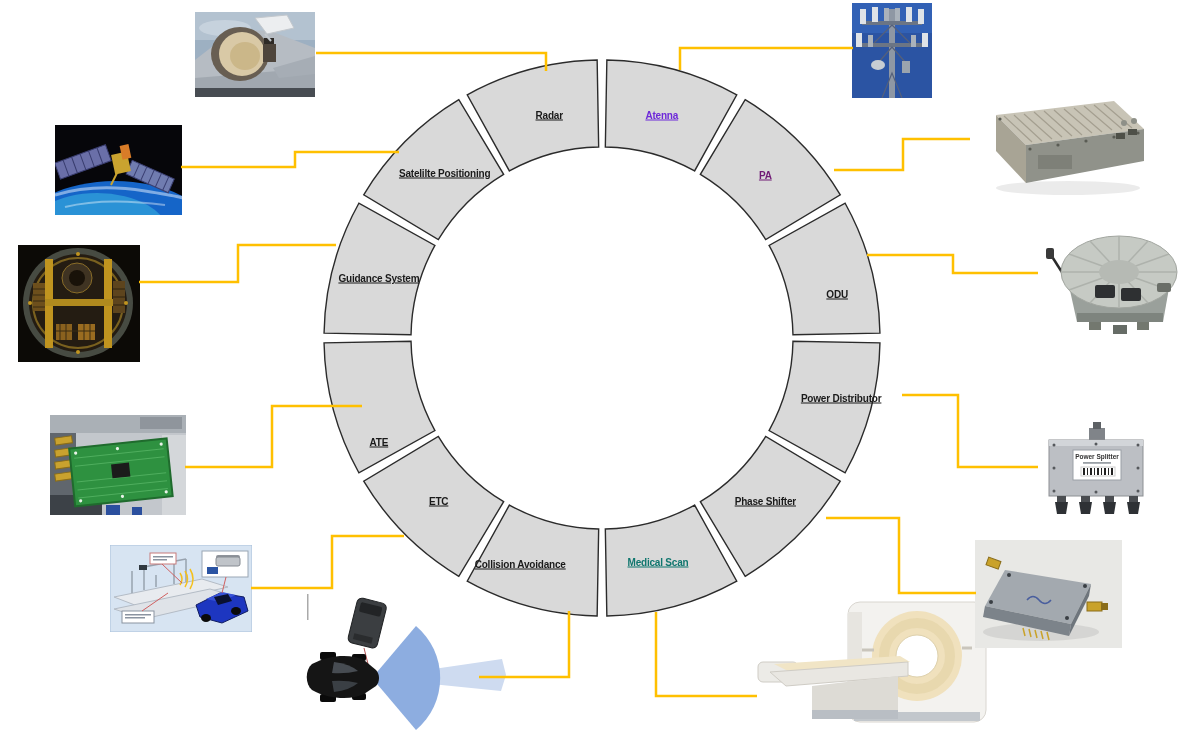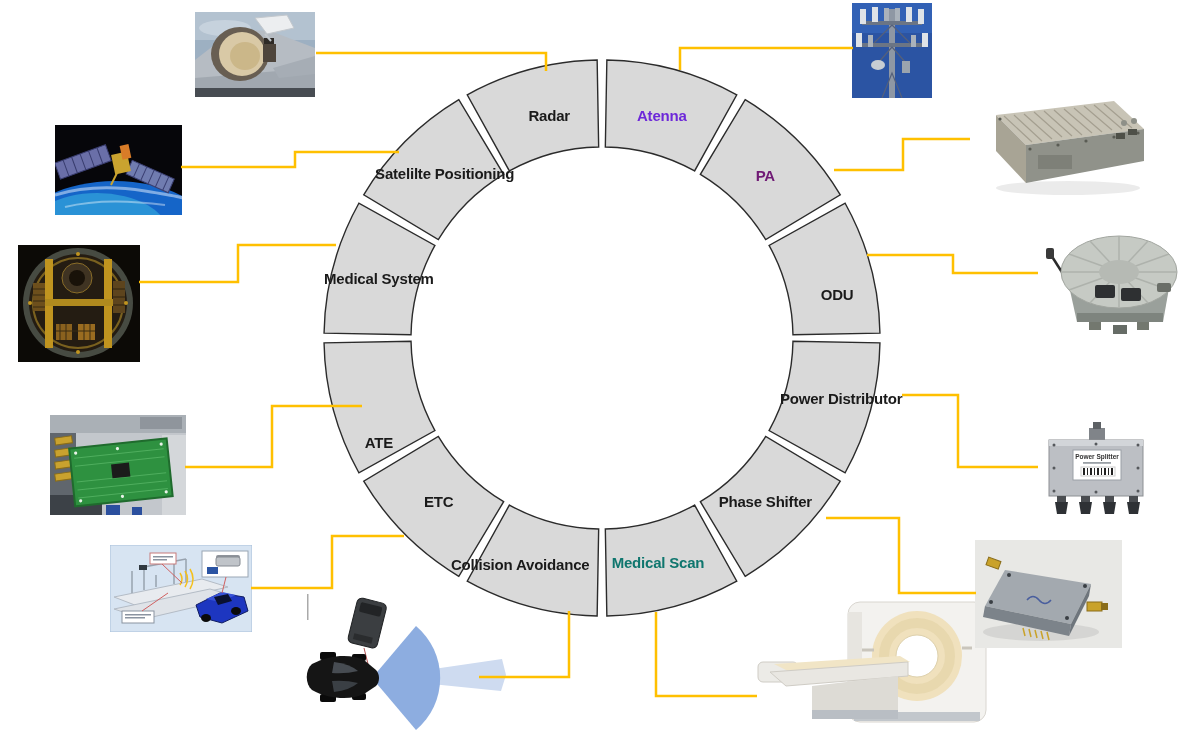--- a/index.html
+++ b/index.html
@@ -1,20 +1,20 @@
 <!DOCTYPE html>
 <html><head>
 <meta charset="utf-8">
 <style>
   html,body{margin:0;padding:0;background:#fff;}
   #stage{position:relative;width:1184px;height:737px;background:#fff;overflow:hidden;
          font-family:"Liberation Sans",sans-serif;}
   #ring-svg{position:absolute;left:0;top:0;z-index:2;}
   .seg-label{position:absolute;transform:translate(-50%,-50%);white-space:nowrap;
-             font-weight:bold;font-size:15px;color:#1a1a1a;z-index:4;letter-spacing:-0.2px;}
+             font-weight:bold;font-size:10px;color:#1a1a1a;z-index:4;letter-spacing:-0.2px;text-decoration:underline;}
   .center-title{position:absolute;left:600px;top:326px;transform:translate(-50%,-50%);
                 text-align:center;font-weight:bold;font-size:37px;line-height:1.28;z-index:3;
                 white-space:nowrap;}
   .photo{position:absolute;z-index:1;}
 </style>
 </head>
 <body>
 
 <div id="stage" style="background: rgb(255, 255, 255);">
 
@@ -49,21 +49,21 @@
   <div id="labels">
       <div class="seg-label" style="left: 661.787px; top: 114.871px; color: #6d28d9;">Atenna</div>
       <div class="seg-label" style="left: 765.342px; top: 174.658px; color: #701a75;">PA</div>
       <div class="seg-label" style="left: 837.129px; top: 278.213px; color: rgb(26, 26, 26); margin-top: 16px;">ODU</div>
       <div class="seg-label" style="left: 841.129px; top: 397.787px; color: rgb(26, 26, 26);">Power Distributor</div>
       <div class="seg-label" style="left: 765.342px; top: 501.342px; color: rgb(26, 26, 26);">Phase Shifter</div>
       <div class="seg-label" style="left: 658px; top: 562.129px; color: #0f766e;">Medical Scan</div>
       <div class="seg-label" style="left: 520.213px; top: 564.129px; color: rgb(26, 26, 26);">Collision Avoidance</div>
       <div class="seg-label" style="left: 438.658px; top: 501.342px; color: rgb(26, 26, 26);">ETC</div>
       <div class="seg-label" style="left: 378.871px; top: 397.787px; color: rgb(26, 26, 26); margin-top: 44px;">ATE</div>
-      <div class="seg-label" style="left: 378.871px; top: 278.213px; color: rgb(26, 26, 26);">Medical System</div>
+      <div class="seg-label" style="left: 378.871px; top: 278.213px; color: rgb(26, 26, 26);">Guidance System</div>
       <div class="seg-label" style="left: 444.658px; top: 172.658px; color: rgb(26, 26, 26);">Satelilte Positioning</div>
       <div class="seg-label" style="left: 549.213px; top: 114.871px; color: rgb(26, 26, 26);">Radar</div>
     </div>
 
   <svg class="photo" style="left:195px;top:12px" width="120" height="85" viewBox="0 0 120 85">
     <rect width="120" height="85" fill="#9db0c2"></rect>
     <rect width="120" height="28" fill="#b3c2d0"></rect>
     <ellipse cx="30" cy="16" rx="26" ry="8" fill="#cfd9e2" opacity="0.7"></ellipse>
     <path d="M0,48 L18,34 C40,20 62,16 78,20 L120,36 L120,85 L0,85 Z" fill="#b6bcc3"></path>
     <path d="M0,66 L120,56 L120,85 L0,85 Z" fill="#9aa1a9" opacity="0.75"></path>

